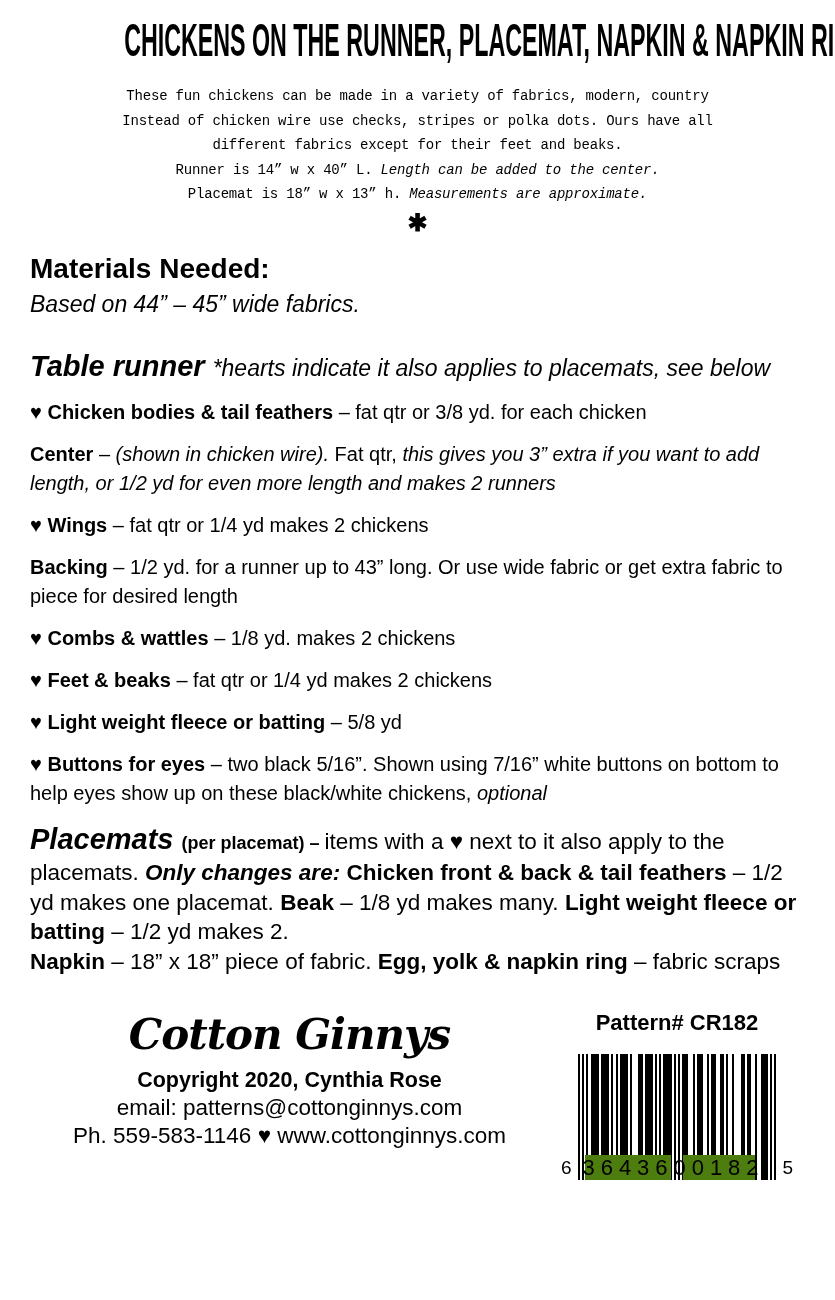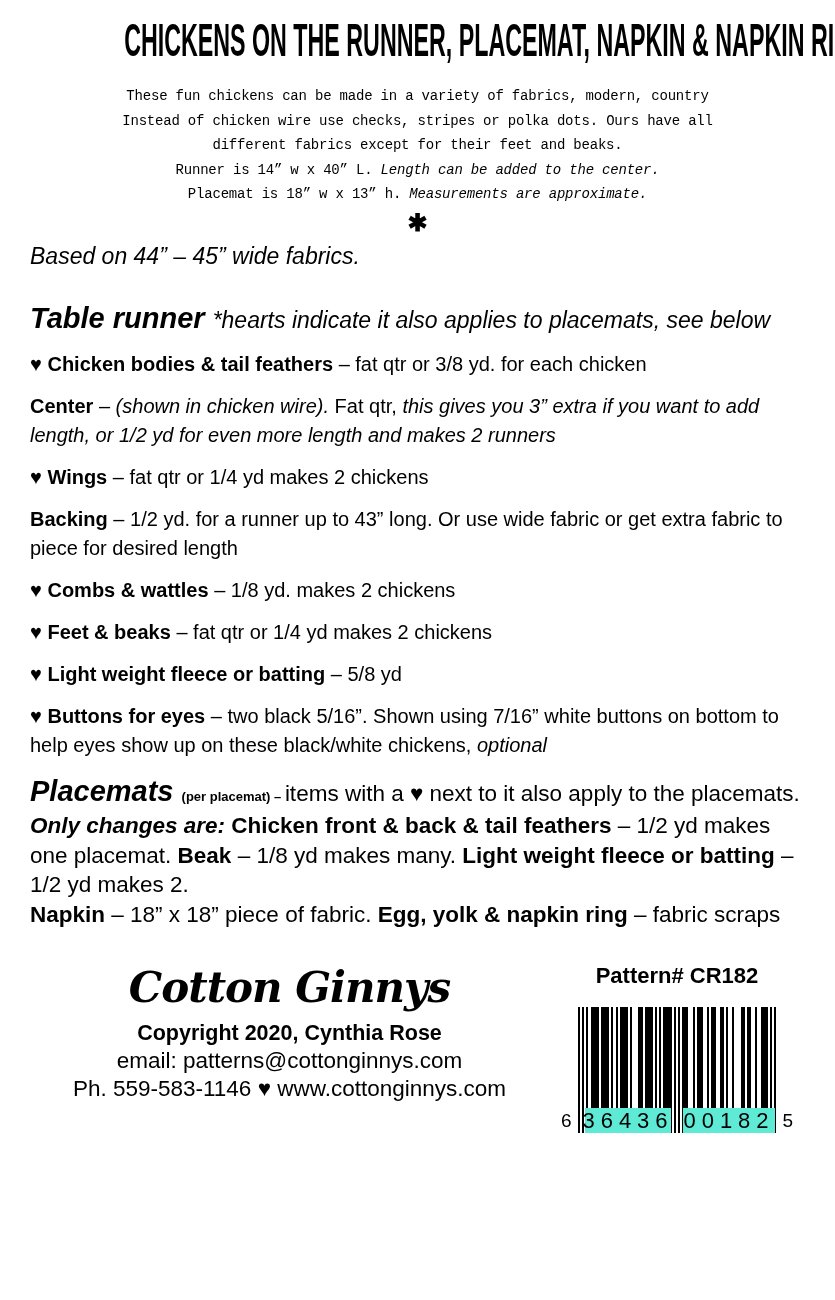--- a/index.html
+++ b/index.html
@@ -25,42 +25,42 @@
   .based-note{font-size:23px;margin:6px 0 0;line-height:26px;}
   .tr-heading{margin:32px 0 0;font-size:23px;line-height:34px;}
   .mat-item{margin:13px 0 0;font-size:20px;line-height:29px;}
   .placemats-block{margin:17px 0 0;font-size:22.5px;line-height:29.5px;}
   .placemats-block p{margin:0;}
   
   .seg-b{font-weight:700;}
   .seg-i{font-style:italic;}
   .seg-bi{font-weight:700;font-style:italic;}
   .seg-lead{font-weight:700;font-style:italic;font-size:29px;}
-  .seg-bsm{font-weight:700;font-size:13px;}
+  .seg-bsm{font-weight:700;font-size:18px;}
   
   .footer{display:flex;align-items:flex-start;margin-top:30px;padding:0 28px;justify-content:flex-end;}
   .footer-left{width:445px;text-align:center;}
   .brand{font-family:"DejaVu Serif",serif;font-style:italic;font-weight:700;
     font-size:42px;line-height:58px;letter-spacing:-1px;}
   .copyright{font-weight:700;font-size:21.5px;line-height:25px;margin-top:4px;}
   .email-line{font-size:22.5px;line-height:26px;margin-top:2px;}
   .phone-line{font-size:22.5px;line-height:26px;margin-top:2px;}
   
   .footer-right{margin-left:35px;width:260px;}
   .pattern-number{font-weight:700;font-size:22px;text-align:center;line-height:26px;margin-top:4px;}
   .barcode{position:relative;width:232px;height:126px;margin:18px auto 0;}
   .bc-svg{position:absolute;left:17px;top:0;width:198px;height:126px;}
   .bc-svg rect{fill:#000;}
   .bc-num{
-    position:absolute;bottom:0;height:25px;background:#5eead4;
+    position:absolute;bottom:0;height:25px;background:#4d7c0f;
     font-size:22px;line-height:25px;letter-spacing:6px;text-align:center;
     display:flex;align-items:flex-end;justify-content:center;
   }
   .bc-n1{left:24px;width:86px;}
-  .bc-n2{left:122px;width:92px;}
+  .bc-n2{left:122px;width:72px;}
   .bc-side{position:absolute;bottom:0;font-size:19px;line-height:24px;}
   .bc-left{left:0;}
   .bc-right{right:0;}
 </style>
 </head>
 <body>
 
 <div class="page">
 
   <div class="title-wrap">
@@ -71,20 +71,21 @@
     <div class="intro-line"><span>These fun chickens can be made in a variety of fabrics, modern, country</span></div>
     <div class="intro-line"><span>Instead of chicken wire use checks, stripes or polka dots. Ours have all</span></div>
     <div class="intro-line"><span>different fabrics except for their feet and beaks.</span></div>
     <div class="intro-line"><span>Runner is 14” w x 40” L.  </span><span class="seg-i">Length can be added to the center.</span></div>
     <div class="intro-line"><span>Placemat is 18” w x 13” h.  </span><span class="seg-i">Measurements are approximate.</span></div>
   </div>
 
   <div class="divider">✱</div>
 
   <div class="content">
+    <div class="materials-heading">Materials Needed:</div>
     <div class="based-note"><span class="seg-i">Based on 44” – 45” wide fabrics.</span></div>
 
     <div class="tr-heading"><span class="seg-lead">Table runner </span><span class="seg-i">*hearts indicate it also applies to placemats, see below</span></div>
 
     <div>
       <p class="mat-item"><span class="seg-b">♥ Chicken bodies &amp; tail feathers </span><span>– fat qtr or 3/8 yd. for each chicken</span></p>
       <p class="mat-item"><span class="seg-b">Center </span><span>– </span><span class="seg-i">(shown in chicken wire).</span><span>  Fat qtr, </span><span class="seg-i">this gives you 3” extra if you want to add length, or 1/2 yd for even more length and makes 2 runners</span></p>
       <p class="mat-item"><span class="seg-b">♥ Wings </span><span>– fat qtr or 1/4 yd makes 2 chickens</span></p>
       <p class="mat-item"><span class="seg-b">Backing </span><span>– 1/2 yd. for a runner up to 43” long. Or use wide fabric or get extra fabric to piece for desired length</span></p>
       <p class="mat-item"><span class="seg-b">♥ Combs &amp; wattles </span><span>– 1/8 yd. makes 2 chickens</span></p>

